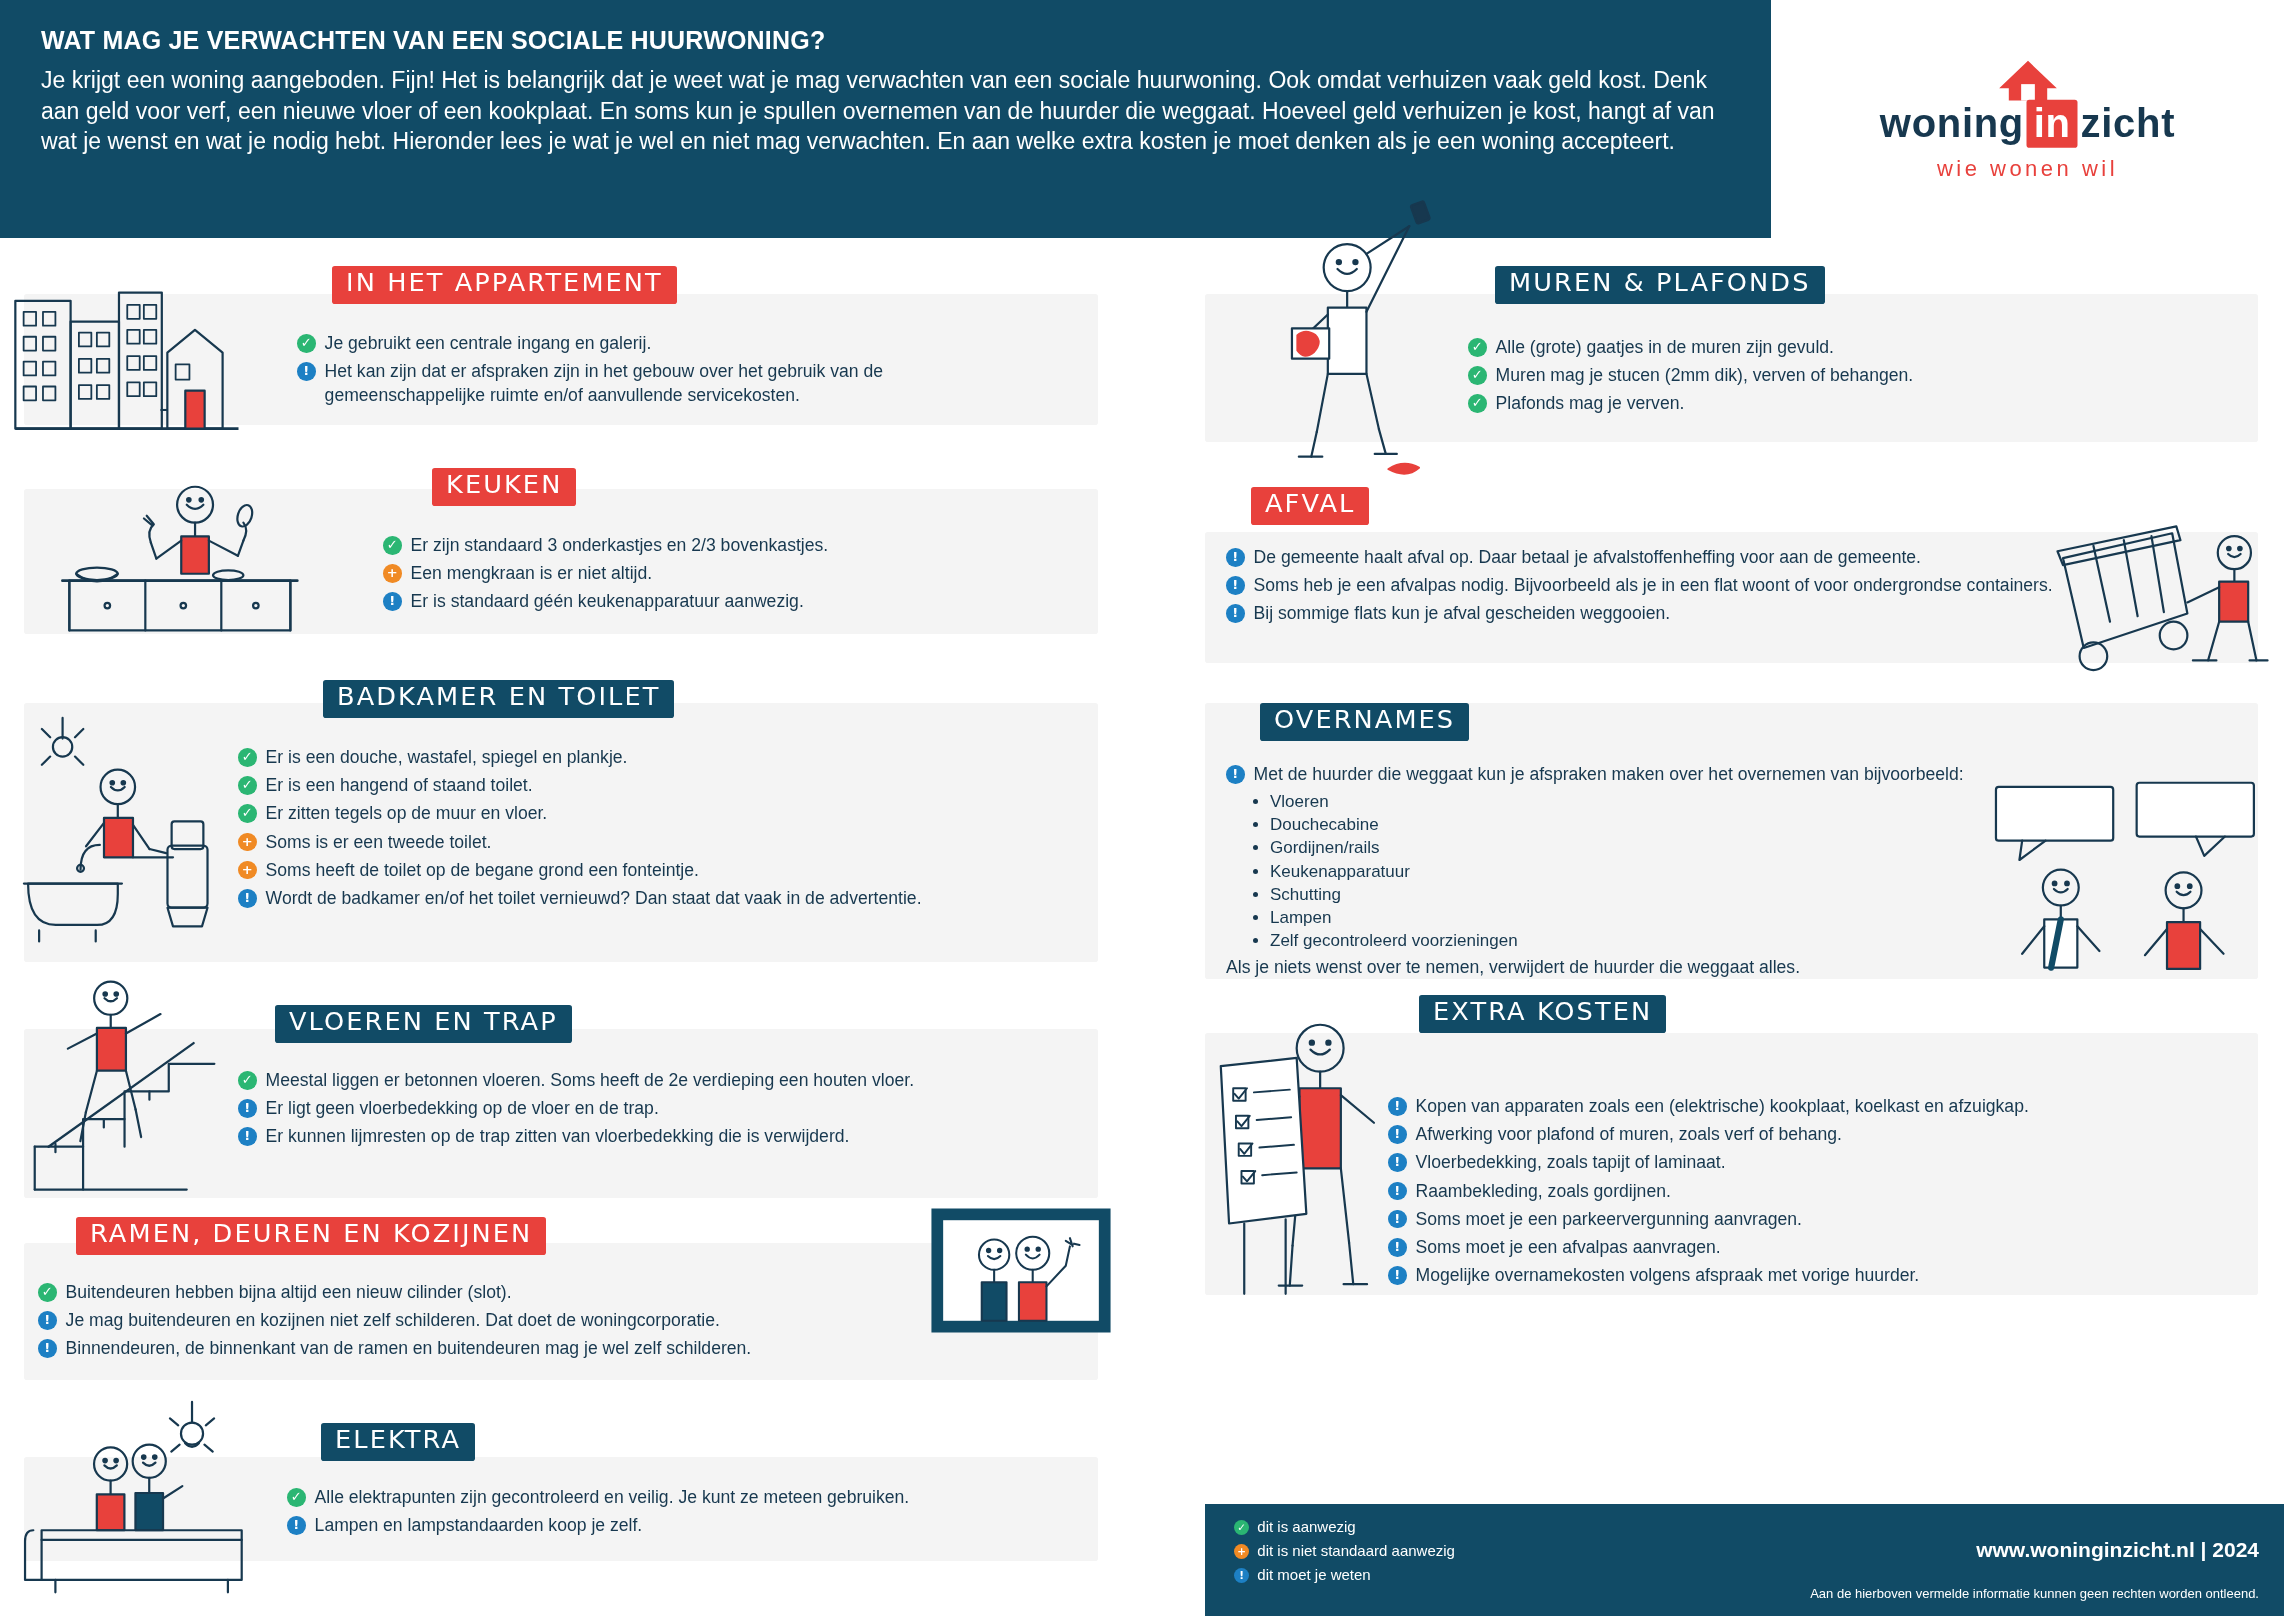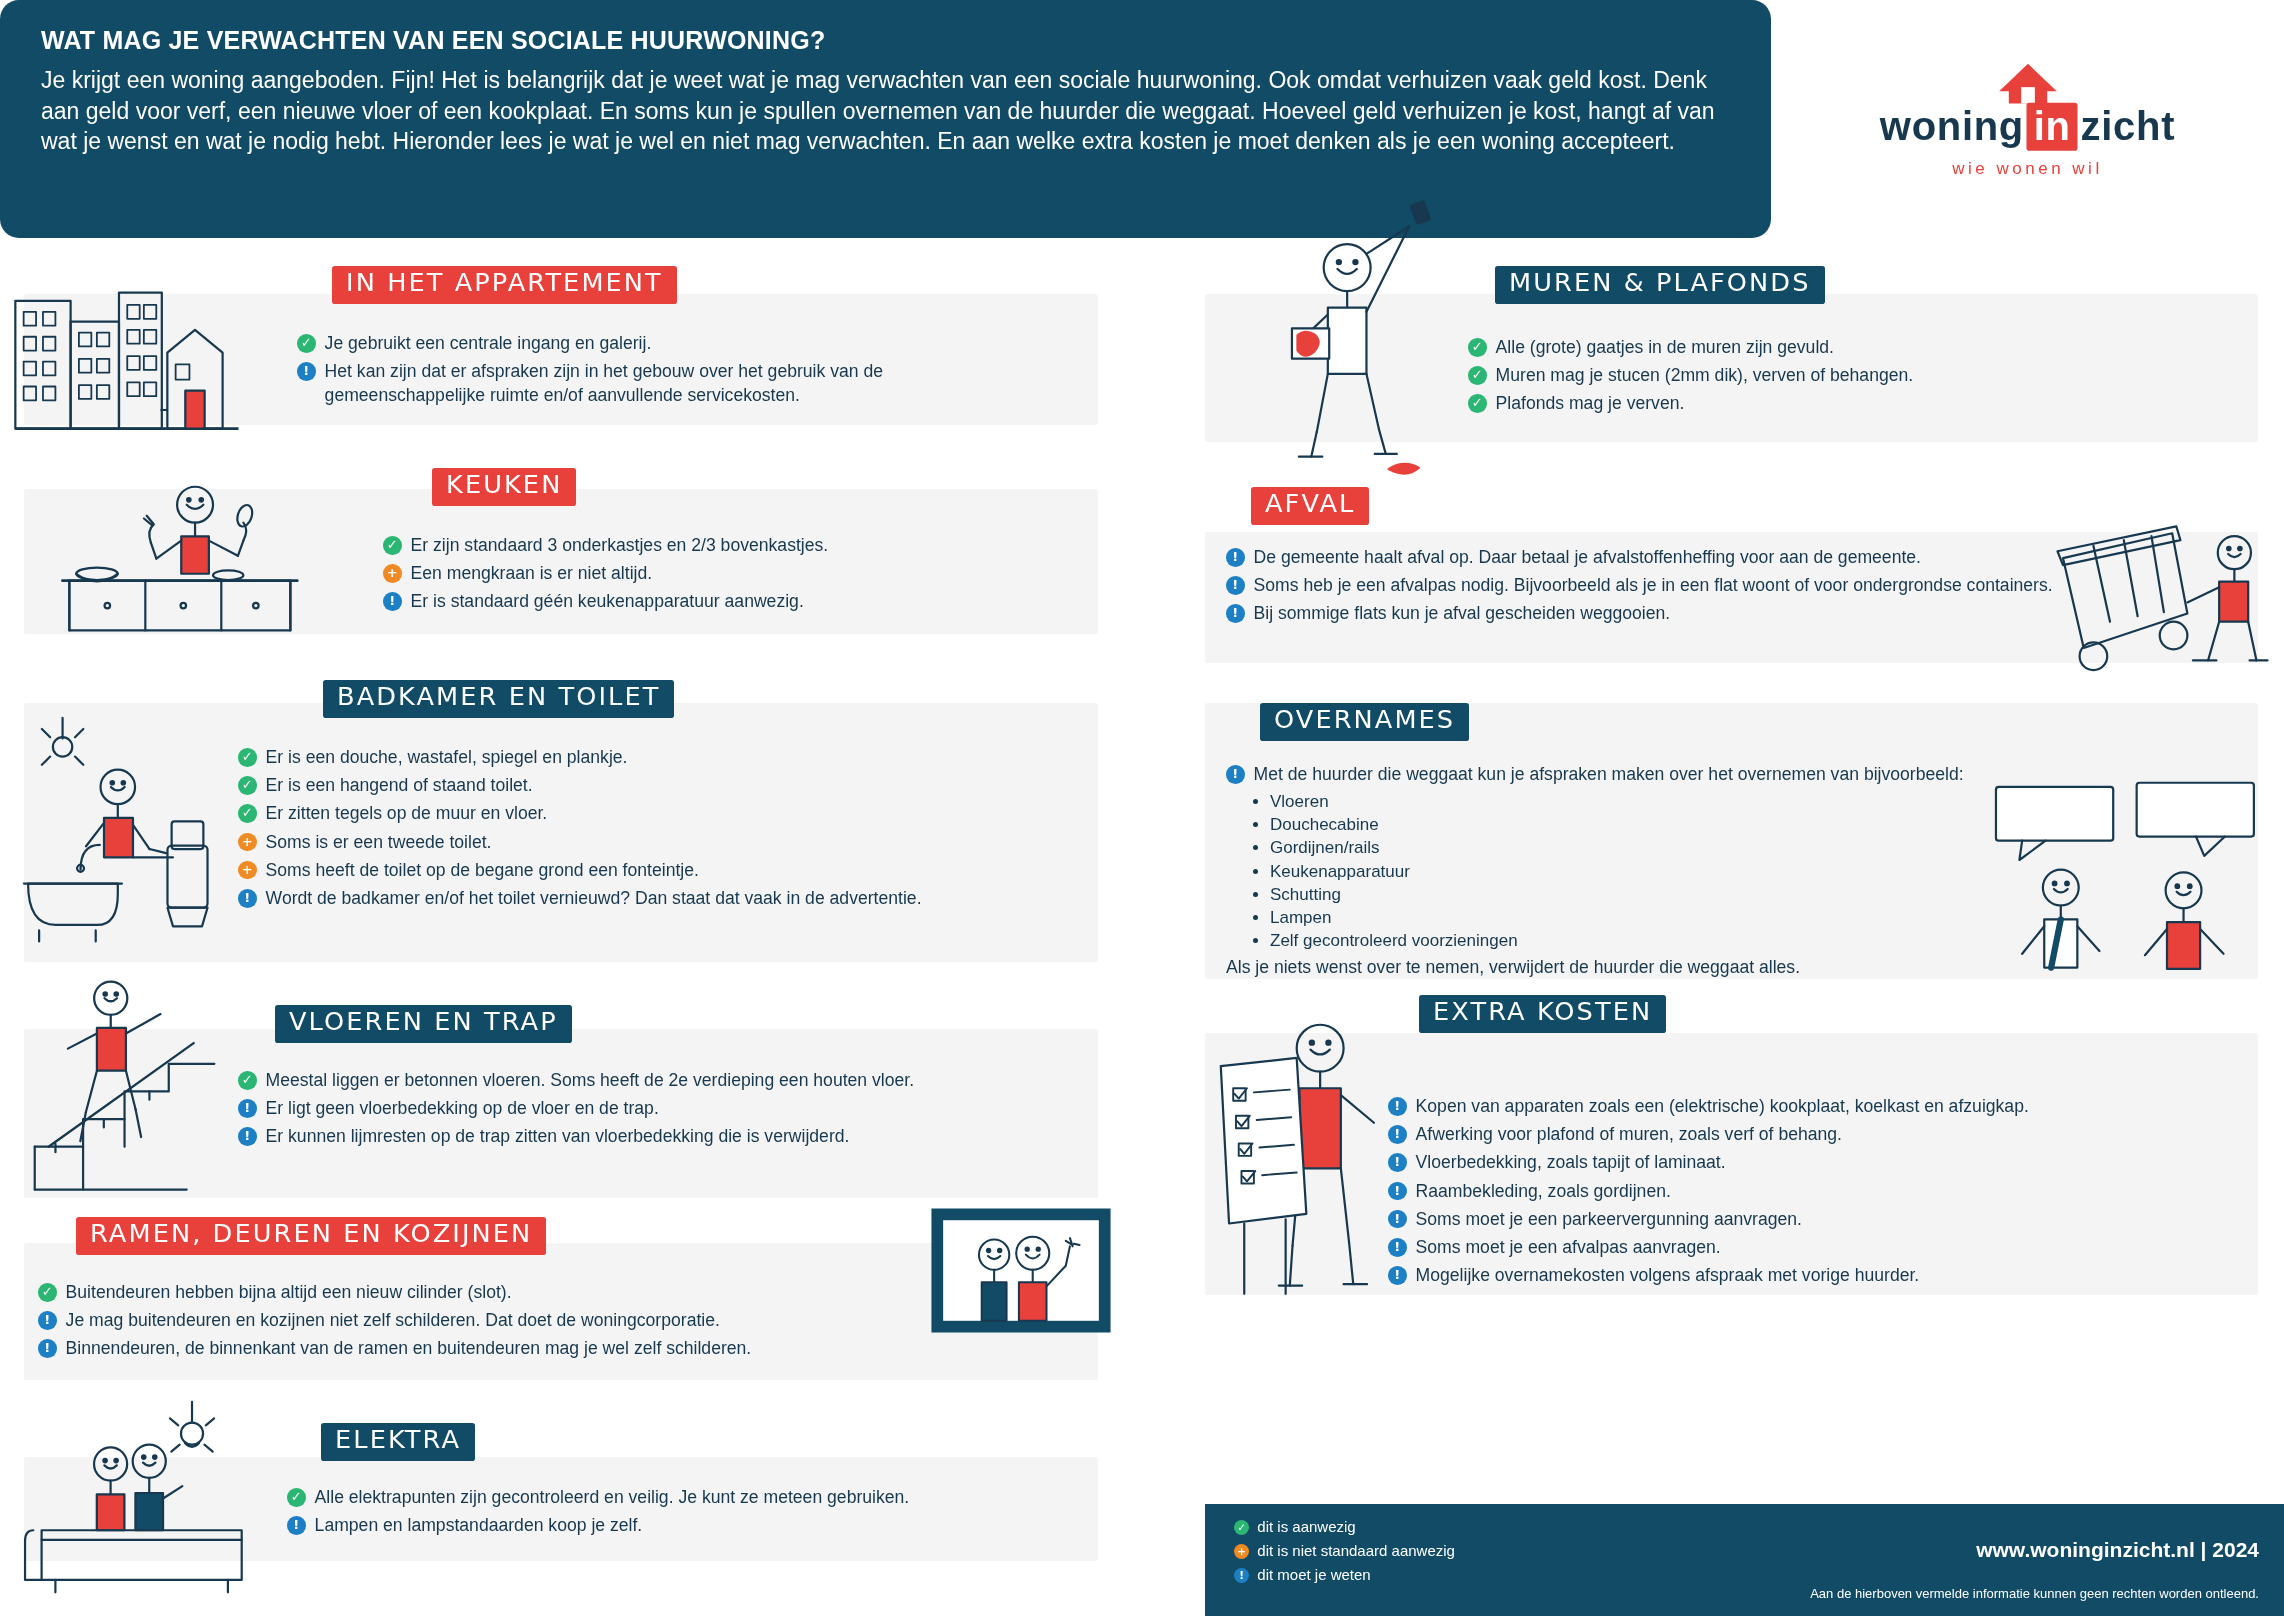--- a/index.html
+++ b/index.html
@@ -19,21 +19,20 @@
   
   .header {
     position: absolute;
     left: 0; top: 0;
     width: 1771px;
     height: 238px;
     background: #114B66;
     color: #ffffff;
     box-sizing: border-box;
     padding: 26px 41px 0 41px;
-    border-radius: 19px;
   }
   .header-title {
     font-size: 25px;
     font-weight: bold;
     letter-spacing: 0.2px;
     margin: 0 0 9.7px 0;
     text-transform: uppercase;
   }
   .header-body {
     font-size: 23px;
@@ -65,21 +64,21 @@
   }
   .logo-in {
     background: #e8413c;
     color: #ffffff;
     padding: 1.4px 7px 2.8px 7px;
     border-radius: 2.8px;
     margin: 0 2.8px;
   }
   .logo-sub {
     color: #e8413c;
-    font-size: 17px;
+    font-size: 22px;
     letter-spacing: 3.5px;
     margin-top: 9.7px;
   }
 
   
   .card {
     position: absolute;
     background: #f4f4f4;
     border-radius: 2.8px;
   }

